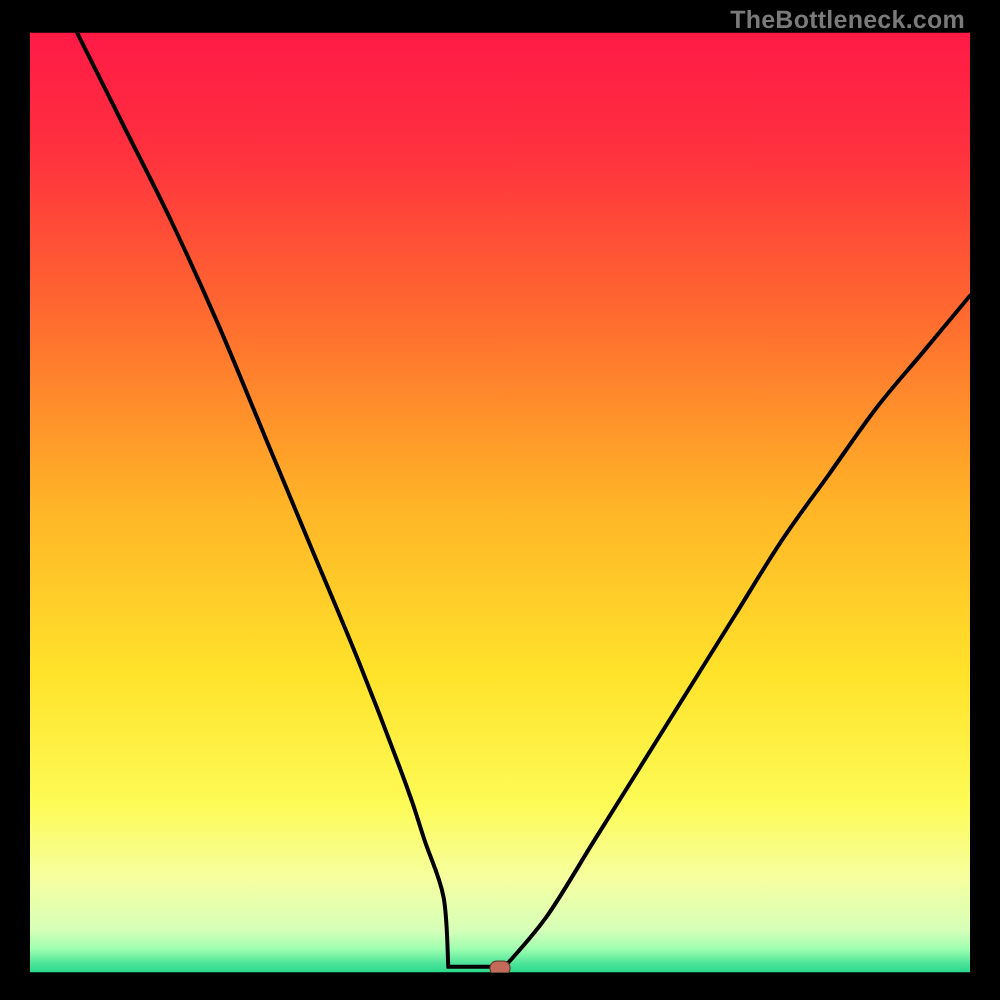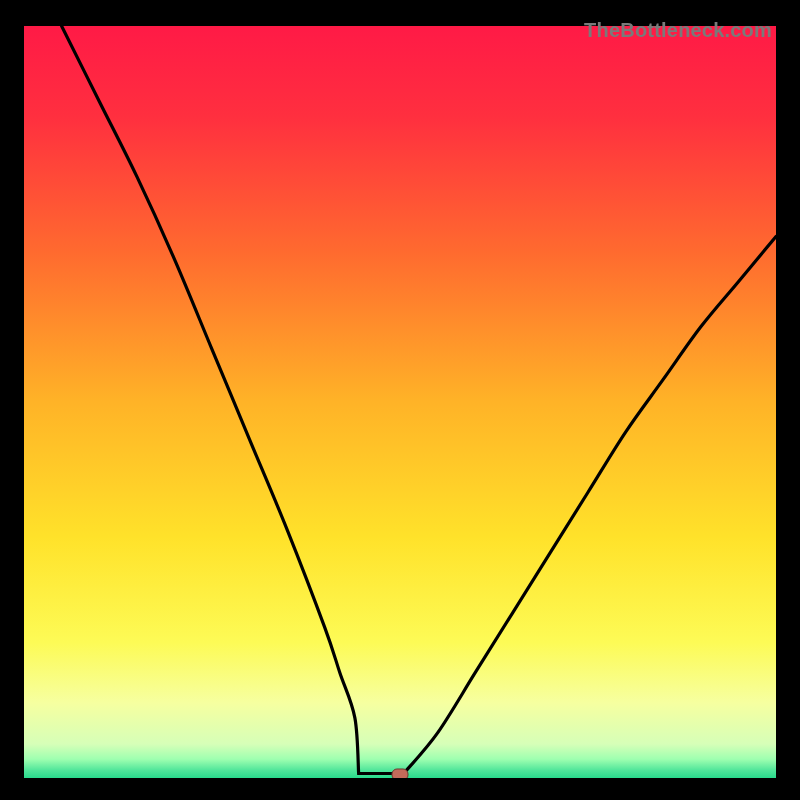--- a/index.html
+++ b/index.html
@@ -21,21 +21,21 @@
   }
   .plot {
     position: absolute;
     left: 0;
     top: 0;
     width: 752px;
     height: 752px;
   }
   .watermark {
     position: absolute;
-    top: 19px;
+    top: 5px;
     right: 28px;
     color: #7a7a7a;
     font-size: 20px;
     font-weight: 600;
     letter-spacing: 0.2px;
     user-select: none;
   }
 </style>
 </head>
 <body>

